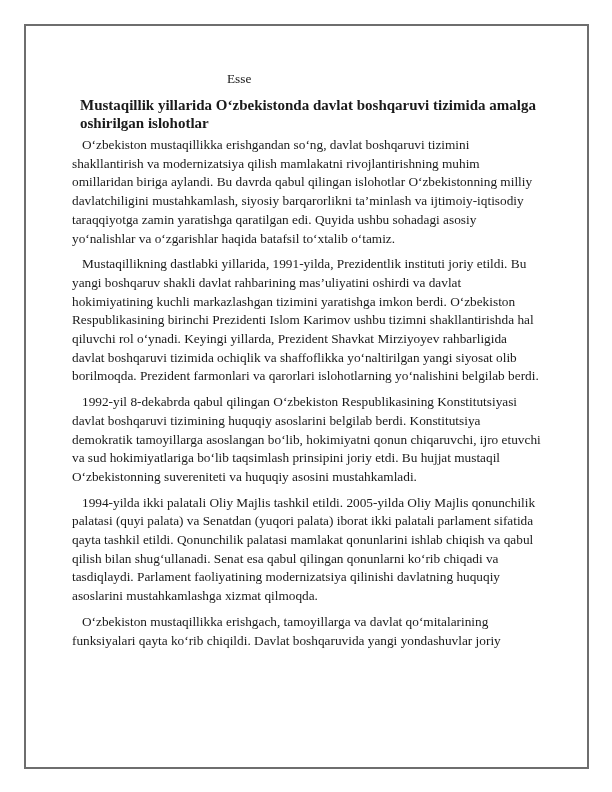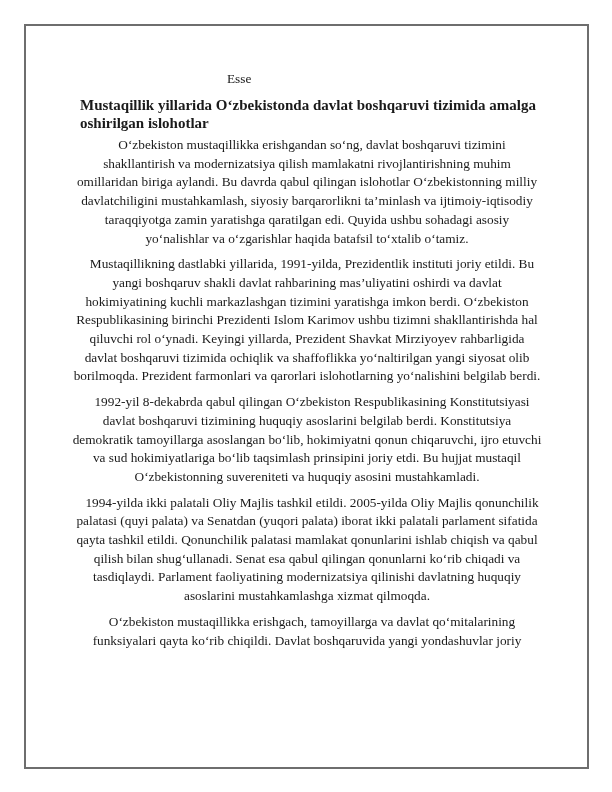--- a/index.html
+++ b/index.html
@@ -44,21 +44,20 @@
       text-align: left;
       margin: 0 0 4px 0;
       padding: 0 0 0 8px;
     }
     .para {
       font-size: 13.3px;
       line-height: 18.7px;
       text-indent: 10px;
       margin: 0 0 7px 0;
       word-spacing: 0px;
-      text-align: center;
     }
   </style>
 </head>
 <body>
 
 <div class="page-frame"></div>
 
 <div class="content">
   <div class="doc-label">Esse</div>
   <div class="doc-title">Mustaqillik yillarida O‘zbekistonda davlat boshqaruvi tizimida amalga oshirilgan islohotlar</div>

